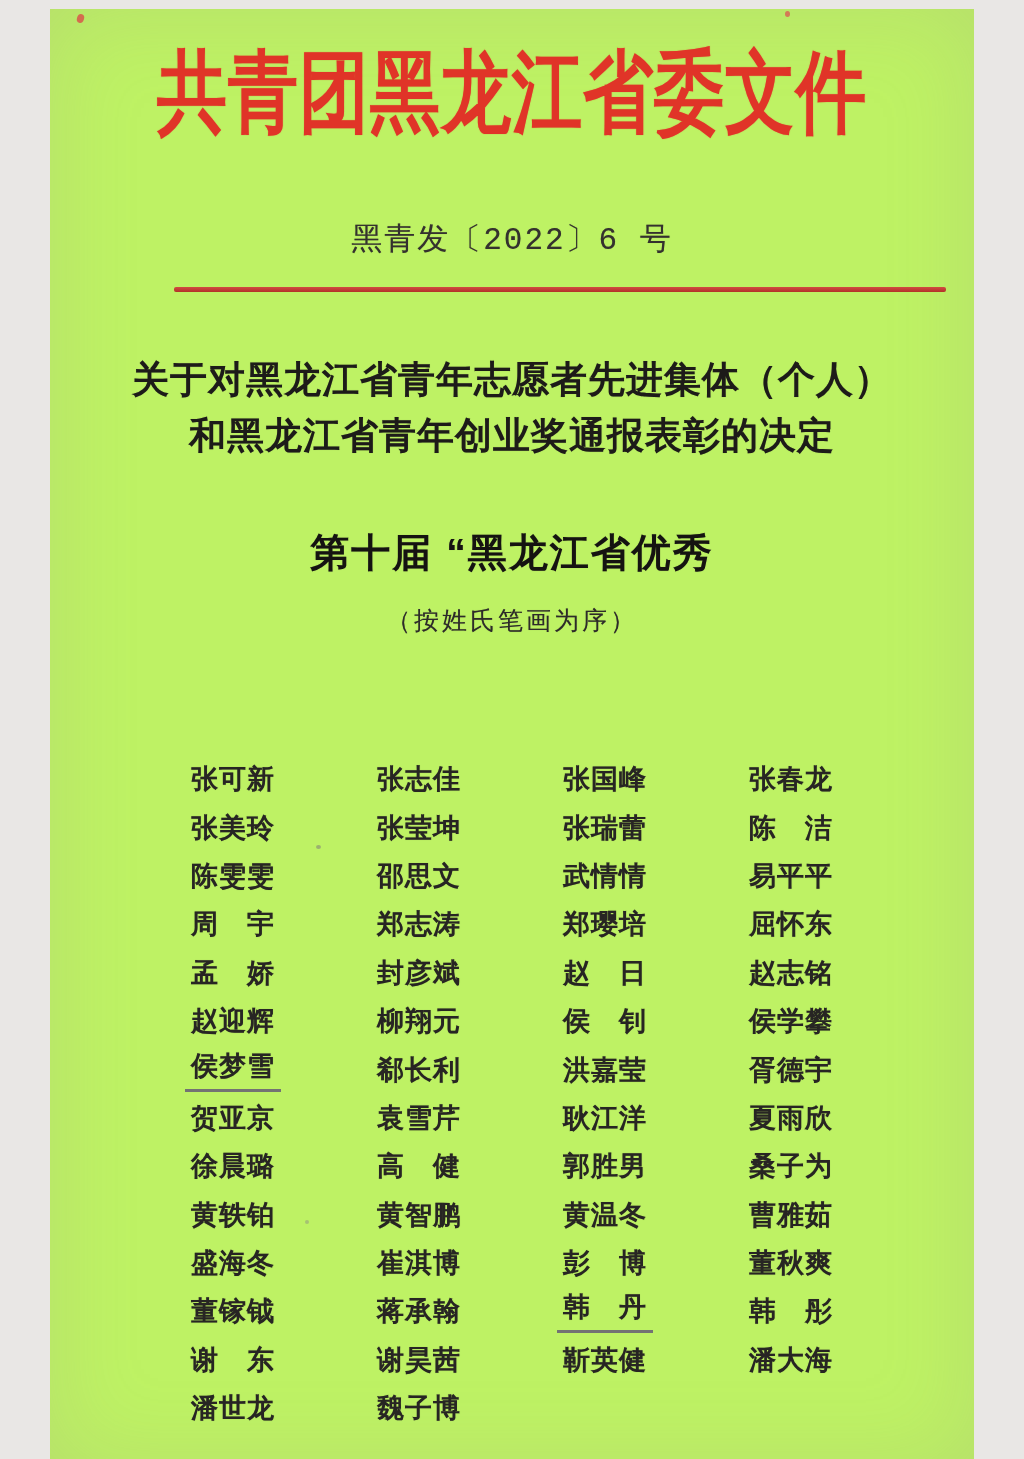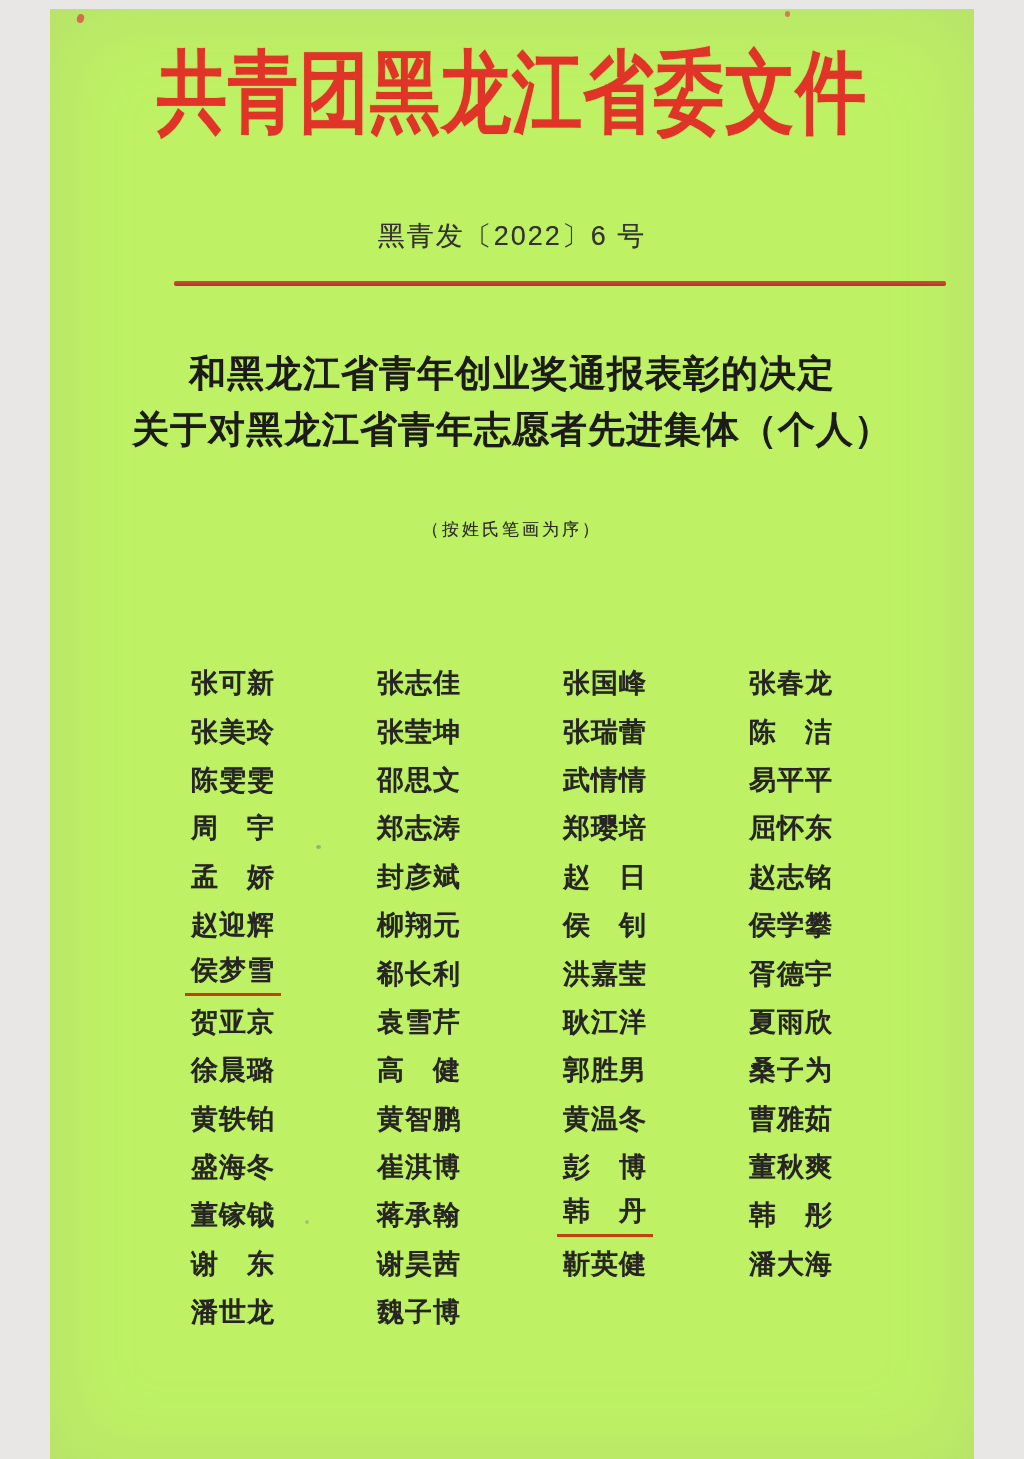--- a/index.html
+++ b/index.html
@@ -24,22 +24,22 @@
     color:#e03428;
     letter-spacing:1px;
     white-space:nowrap;
     transform:scaleY(1.28);
     transform-origin:top center;
     text-shadow: 0 0 1px rgba(224,52,40,.55);
   }
   .doc-number{
     margin-top:99px;
     text-align:center;
-    font-family:Liberation Sans, sans-serif;
-    font-size:27px;
+    font-family:Liberation Mono, monospace;
+    font-size:31px;
     color:#34312e;
     letter-spacing:2px;
   }
   .red-rule{
     margin:27px 0 0 124px;
     width:772px;height:5px;
     background:linear-gradient(to bottom,#d24b41,#b23229);
     border-radius:2px;
   }
   
@@ -67,21 +67,21 @@
     font-size:39px;
     font-weight:bold;
     color:#151311;
     line-height:58px;
     letter-spacing:2px;
   }
   .sort-note{
     margin-top:22px;
     text-align:center;
     font-family:Liberation Mono, monospace;
-    font-size:17px;
+    font-size:25px;
     color:#2d2b29;
     letter-spacing:3px;
   }
   
   .names-grid{
     margin:118px auto 0;
     width:744px;
     display:grid;
     grid-template-columns:repeat(4,1fr);
     grid-auto-rows:48.4px;
@@ -90,21 +90,21 @@
   }
   .name-cell{
     font-size:27px;
     font-weight:600;
     color:#272523;
     white-space:nowrap;
     letter-spacing:1px;
   }
   .name-cell .underlined{
     display:inline-block;
-    border-bottom:3px solid #c2410c;
+    border-bottom:3px solid #737373;
     padding:0 6px 5px;
     margin:0 -6px;
   }
   
   .speck{position:absolute;border-radius:50%;pointer-events:none;}
   .speck-red-1{left:27px;top:5px;width:7px;height:9px;background:#d8564a;opacity:.85;transform:rotate(20deg);}
   .speck-red-2{left:735px;top:2px;width:5px;height:6px;background:#da5e52;opacity:.8;}
   .speck-gray-1{left:266px;top:836px;width:5px;height:4px;background:#7e7b78;opacity:.55;}
   .speck-gray-2{left:255px;top:1211px;width:4px;height:4px;background:#8a8784;opacity:.45;}
 </style>
@@ -113,26 +113,27 @@
 
 <div class="page">
 
   <div class="org-title">共青团黑龙江省委文件</div>
 
   <div class="doc-number">黑青发〔2022〕6 号</div>
 
   <div class="red-rule"></div>
 
   <div class="doc-title">
+    <div>关于对黑龙江省青年志愿者先进集体（个人）</div>
     <div>和黑龙江省青年创业奖通报表彰的决定</div>
-    <div>关于对黑龙江省青年志愿者先进集体（个人）</div>
   </div>
 
 
   <div class="list-title">
+    <div>第十届 “黑龙江省优秀</div>
   </div>
 
   <div class="sort-note">（按姓氏笔画为序）</div>
 
   <div class="names-grid" id="names-grid">
       <div class="name-cell"><span>张可新</span></div>
       <div class="name-cell"><span>张志佳</span></div>
       <div class="name-cell"><span>张国峰</span></div>
       <div class="name-cell"><span>张春龙</span></div>
       <div class="name-cell"><span>张美玲</span></div>

